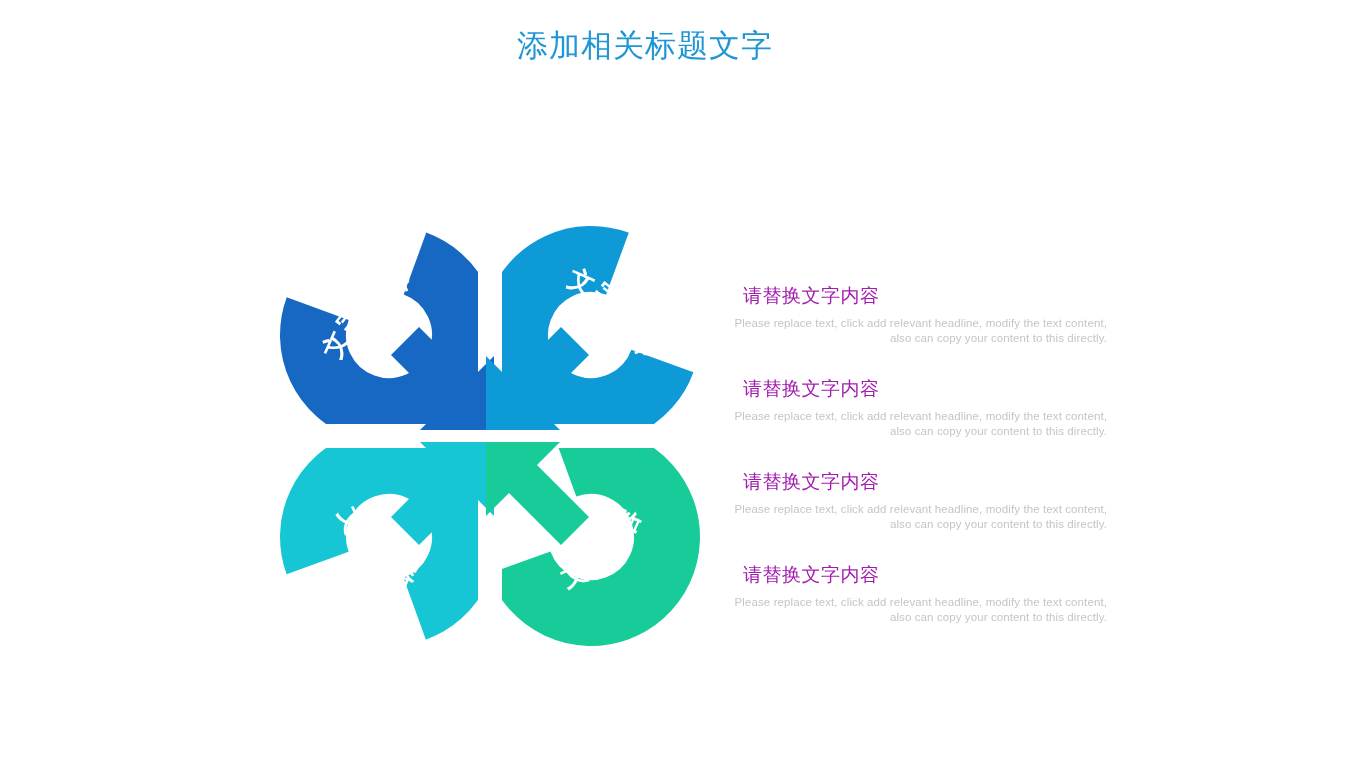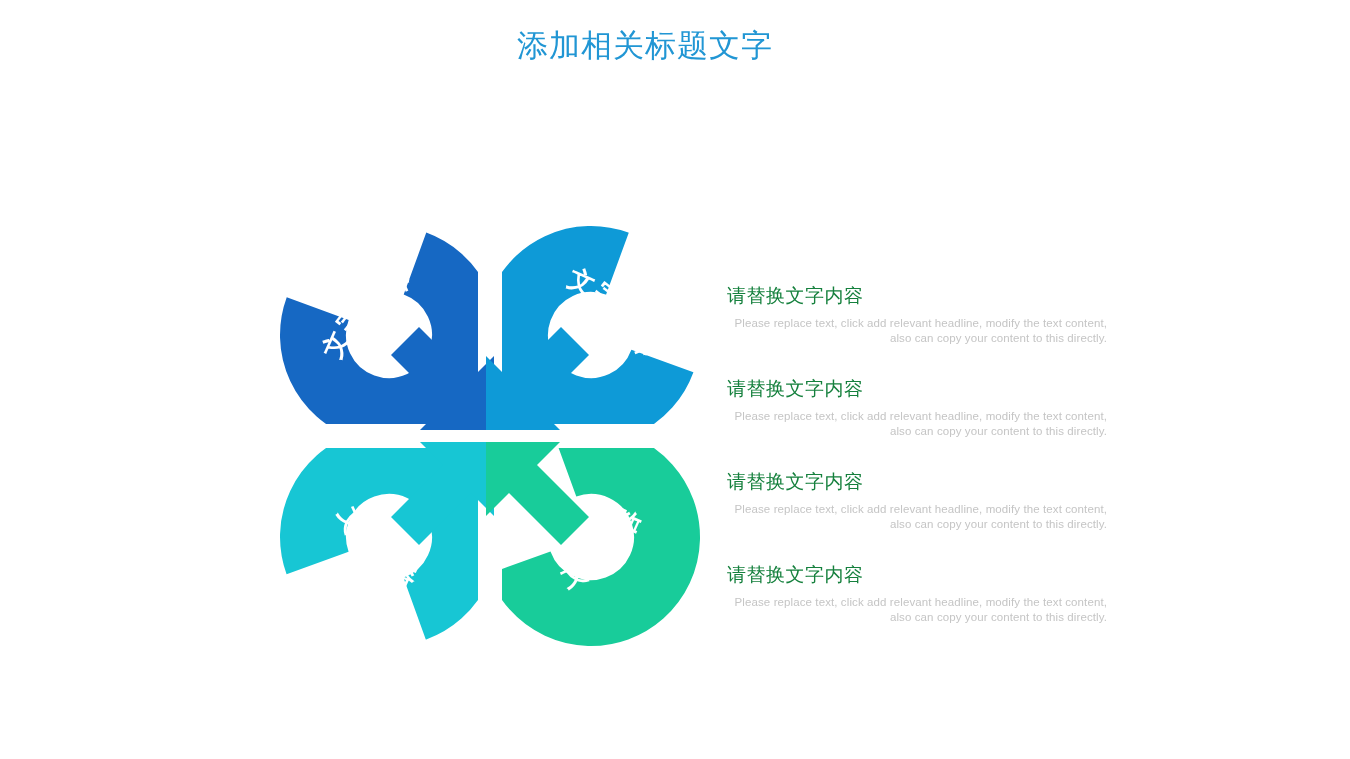--- a/index.html
+++ b/index.html
@@ -68,23 +68,23 @@
   }
   .text-block {
     margin-bottom: 30px;
   }
   .text-block:last-child {
     margin-bottom: 0;
   }
   .tb-heading {
     font-size: 19px;
     line-height: 26px;
-    color: #15803d;
+    color: #a21caf;
     font-weight: 400;
-    margin: 0 0 7px 0;
+    margin: 0 0 7px 16px;
     letter-spacing: 0.5px;
   }
   .tb-body {
     font-size: 11.5px;
     line-height: 15px;
     color: #c5c5c5;
     font-weight: 400;
     margin: 0;
     letter-spacing: 0.1px;
     text-align: right;

